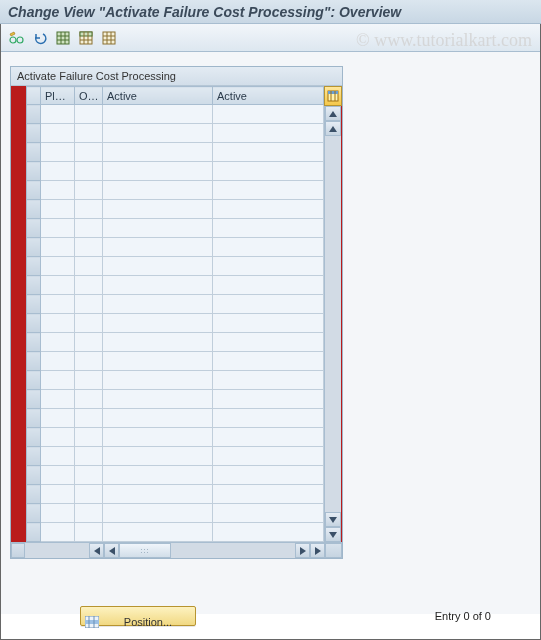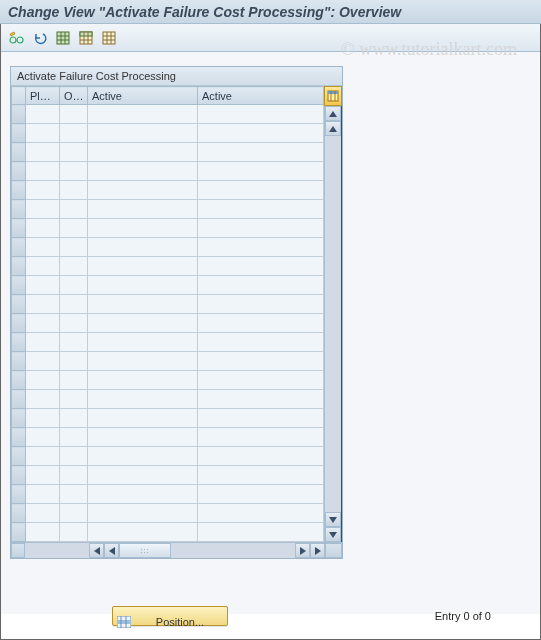--- a/index.html
+++ b/index.html
@@ -19,29 +19,28 @@
     padding: 4px 8px 3px 8px;
     font-style: italic;
     font-weight: bold;
     font-size: 14px;
     color: #3b4a5a;
     position: relative;
   }
   .watermark {
     position: absolute;
     top: 30px;
-    right: 24px;
+    right: 9px;
     font-size: 18px;
     color: rgba(210,210,210,0.85);
     font-family: Georgia, serif;
     font-style: normal;
     font-weight: normal;
     z-index: 500;
     pointer-events: none;
-    margin-top: 9px;
   }
   .toolbar {
     background: linear-gradient(#f2f6fa, #dde7f0);
     border-bottom: 1px solid #a8bdd0;
     padding: 3px 6px;
     display: flex;
     gap: 1px;
     align-items: center;
     height: 28px;
   }
@@ -68,20 +67,21 @@
   .panel-title {
     background: linear-gradient(#e3ebf3, #d2dee9);
     padding: 3px 6px;
     font-size: 11px;
     color: #333;
     border-bottom: 1px solid #b5c6d5;
   }
   .grid-wrap {
     position: relative;
     display: flex;
+    padding-left: 15px;
   }
   .grid-main {
     flex: 1;
     overflow: hidden;
   }
   table.grid {
     border-collapse: collapse;
     width: 100%;
     table-layout: fixed;
   }
@@ -155,21 +155,21 @@
   .footer {
     position: absolute;
     bottom: 14px;
     left: 0;
     width: 100%;
     display:flex;
     align-items:center;
     padding: 0 20px;
   }
   .position-btn {
-    margin-left: 92px;
+    margin-left: 60px;
     display:inline-flex;
     align-items:center;
     background: linear-gradient(#fdf2c0, #f1d983);
     border:1px solid #b79430;
     border-radius:2px;
     height:20px;
     padding:12px 2px 0 0;
     cursor:pointer;
     box-shadow: 0 1px 0 rgba(0,0,0,0.1);
   }

